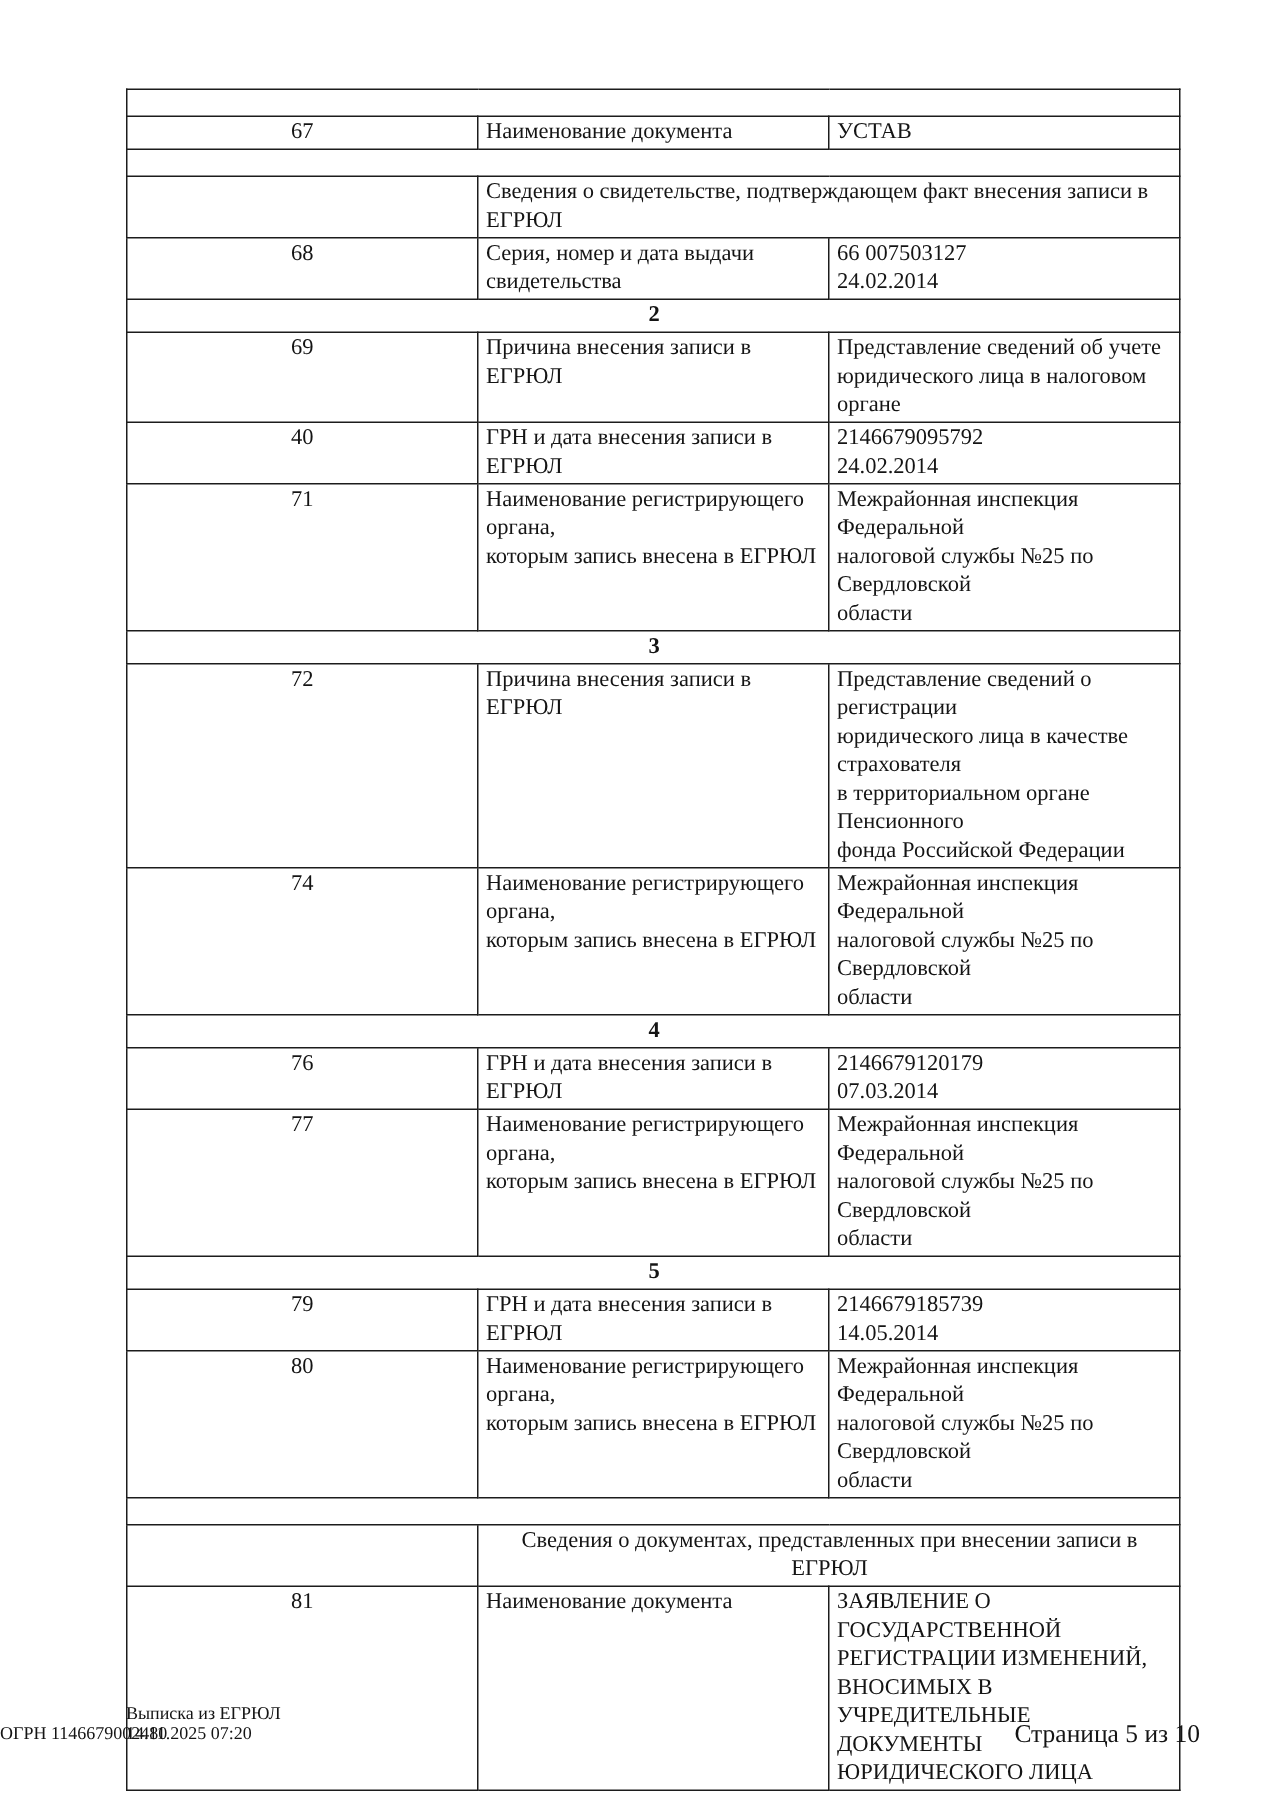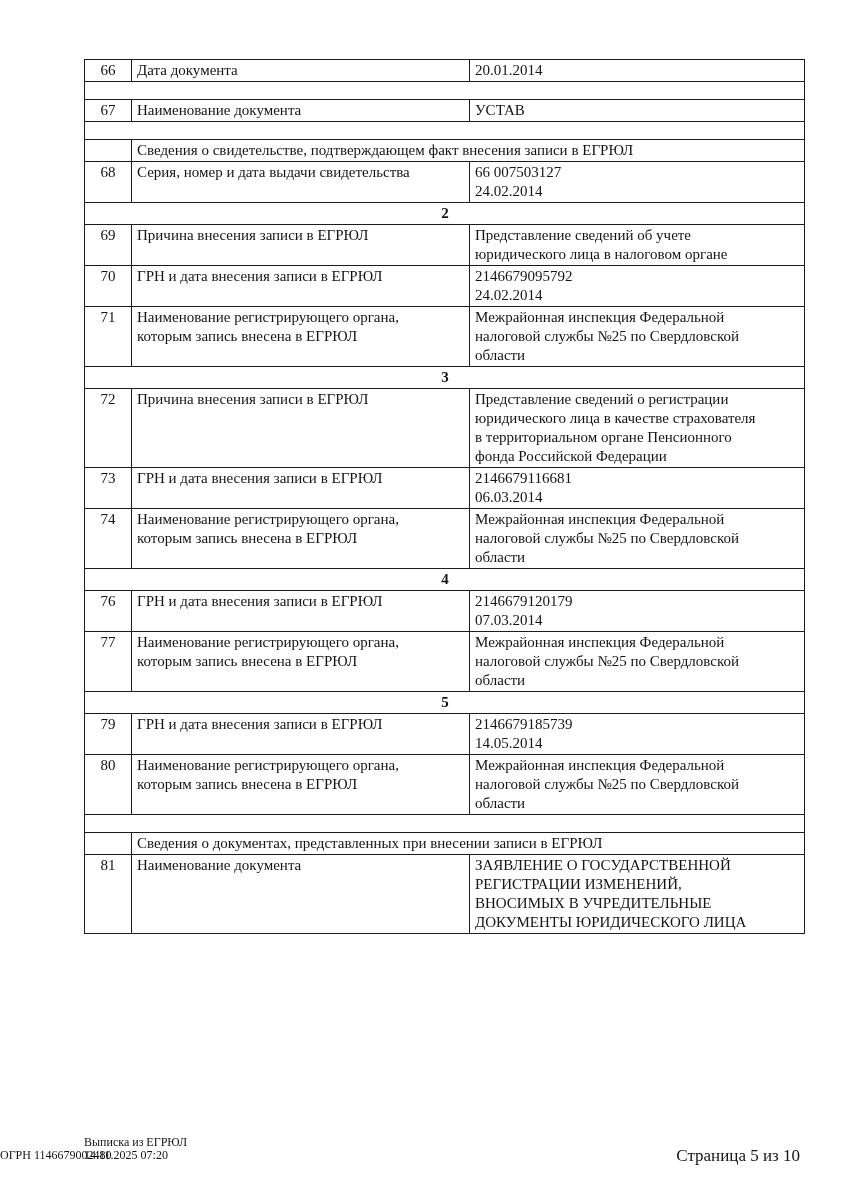--- a/index.html
+++ b/index.html
@@ -42,21 +42,21 @@
   .c-value { width: 325px; }
   .c-spacer {
     height: 17px;
     padding: 0 !important;
   }
   .c-secnum {
     text-align: center;
     font-weight: bold;
   }
   .c-sechdr.center { }
-  .c-sechdr.left { text-align: left; }
+  .c-sechdr.left { text-align: center; }
   .footer-left {
     position: absolute;
     left: 84px;
     top: 1136px;
     font-size: 12px;
     line-height: 13px;
     white-space: pre-line;
   }
   .footer-center {
     position: absolute;
@@ -74,25 +74,20 @@
     font-size: 17px;
     line-height: 13px;
   }
 </style>
 </head>
 <body>
 
 <table class="doc-table">
   <tbody>
       <tr>
-        <td class="c-num">66</td>
-        <td class="c-label">Дата документа</td>
-        <td class="c-value">20.01.2014</td>
-      </tr>
-      <tr>
         <td class="c-spacer" colspan="3"></td>
       </tr>
       <tr>
         <td class="c-num">67</td>
         <td class="c-label">Наименование документа</td>
         <td class="c-value">УСТАВ</td>
       </tr>
       <tr>
         <td class="c-spacer" colspan="3"></td>
       </tr>
@@ -109,21 +104,21 @@
       <tr>
         <td class="c-secnum" colspan="3">2</td>
       </tr>
       <tr>
         <td class="c-num">69</td>
         <td class="c-label">Причина внесения записи в ЕГРЮЛ</td>
         <td class="c-value">Представление сведений об учете
 юридического лица в налоговом органе</td>
       </tr>
       <tr>
-        <td class="c-num">70</td>
+        <td class="c-num">40</td>
         <td class="c-label">ГРН и дата внесения записи в ЕГРЮЛ</td>
         <td class="c-value">2146679095792
 24.02.2014</td>
       </tr>
       <tr>
         <td class="c-num">71</td>
         <td class="c-label">Наименование регистрирующего органа,
 которым запись внесена в ЕГРЮЛ</td>
         <td class="c-value">Межрайонная инспекция Федеральной
 налоговой службы №25 по Свердловской
@@ -132,26 +127,20 @@
       <tr>
         <td class="c-secnum" colspan="3">3</td>
       </tr>
       <tr>
         <td class="c-num">72</td>
         <td class="c-label">Причина внесения записи в ЕГРЮЛ</td>
         <td class="c-value">Представление сведений о регистрации
 юридического лица в качестве страхователя
 в территориальном органе Пенсионного
 фонда Российской Федерации</td>
-      </tr>
-      <tr>
-        <td class="c-num">73</td>
-        <td class="c-label">ГРН и дата внесения записи в ЕГРЮЛ</td>
-        <td class="c-value">2146679116681
-06.03.2014</td>
       </tr>
       <tr>
         <td class="c-num">74</td>
         <td class="c-label">Наименование регистрирующего органа,
 которым запись внесена в ЕГРЮЛ</td>
         <td class="c-value">Межрайонная инспекция Федеральной
 налоговой службы №25 по Свердловской
 области</td>
       </tr>
       <tr>

